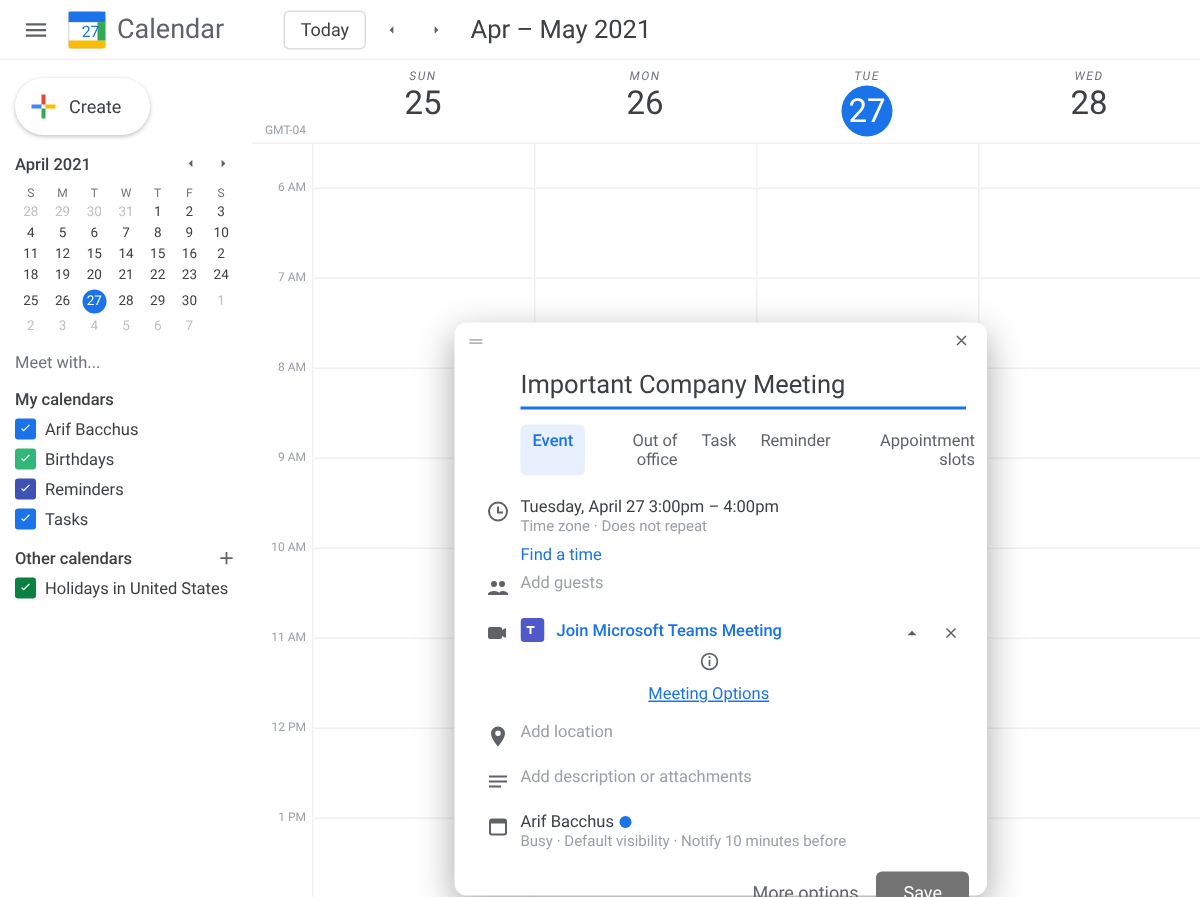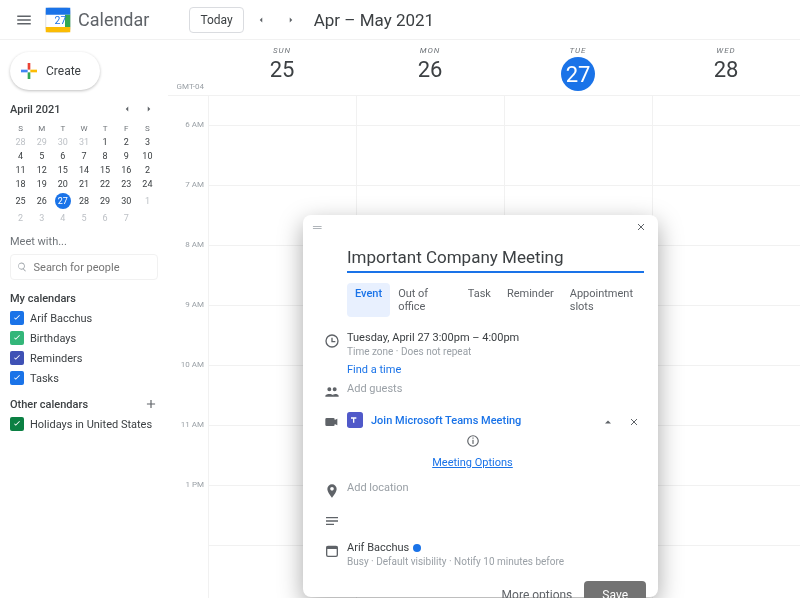--- a/index.html
+++ b/index.html
@@ -67,21 +67,21 @@
 .event-block { position:absolute; left:2px; right:2px; background:#1a73e8; border-radius:2px; color:#fff; font-size:10px; padding:2px 4px; line-height:1.2; cursor:pointer; }
 
 
 .modal { position:absolute; left:135px; top:175px; width:355px; height:382px; background:#fff; border-radius:8px; box-shadow:0 8px 24px rgba(0,0,0,.35); display:flex; flex-direction:column; }
 .modal-top { height:22px; display:flex; align-items:center; justify-content:space-between; padding:2px 6px 0 10px; }
 .drag-handle { color:#9aa0a6; font-size:12px; letter-spacing:2px; cursor:grab; }
 .close-x { width:22px; height:22px; display:flex; align-items:center; justify-content:center; cursor:pointer; border-radius:50%; }
 .close-x svg { width:12px; height:12px; fill:#5f6368; }
 .title-input { margin:6px 14px 0 44px; border:none; border-bottom:2px solid #1a73e8; font-size:17px; padding:4px 0; outline:none; width:calc(100% - 58px); color:#3c4043; }
 
-.tabs { display:flex; gap:0; margin:10px 0 0 44px; font-size:11px; }
+.tabs { display:flex; gap:0; margin:10px 0 0 44px; font-size:11px;text-align:right; }
 .tab { padding:4px 8px; color:#5f6368; cursor:pointer; border-radius:4px; }
 .tab.active { background:#e8f0fe; color:#1a73e8; font-weight:500; }
 
 .rows { margin-top:8px; font-size:11px; color:#5f6368; }
 .row { display:flex; align-items:flex-start; padding:6px 14px 6px 14px; }
 .icon-col { width:30px; display:flex; justify-content:center; padding-top:2px; }
 .icon-col svg { width:16px; height:16px; fill:#5f6368; }
 .row-body { flex:1; }
 .row-body .main-line { color:#3c4043; font-size:11px; }
 .row-body .sub-line { color:#9aa0a6; font-size:10px; margin-top:2px; }
@@ -229,26 +229,20 @@
               <td class="dim">5</td>
               <td class="dim">6</td>
               <td class="dim">7</td>
               <td></td>
             </tr>
           </tbody>
       </table>
     </div>
 
     <div class="meet">Meet with...</div>
-    <div class="search-people">
-      <svg viewBox="0 0 24 24">
-          <path d="M10 2a8 8 0 015.3 13.9l5 5-1.4 1.4-5-5A8 8 0 1110 2zm0 2a6 6 0 100 12 6 6 0 000-12z"></path>
-        </svg>
-      <input placeholder="Search for people" style="">
-    </div>
 
     <div class="sec-title">My calendars</div>
     <div id="cals">
         <div class="cal-item">
           <span class="cal-chk" style="background: rgb(26, 115, 232);">
             <svg viewBox="0 0 24 24">
               <path d="M9 16l-4-4 1.4-1.4L9 13.2l8.6-8.6L19 6z"></path>
             </svg>
           </span>
           <span>Arif Bacchus</span>
@@ -334,20 +328,23 @@
             <span class="hour-label">8 AM</span>
           </div>
           <div class="hour">
             <span class="hour-label">9 AM</span>
           </div>
           <div class="hour">
             <span class="hour-label">10 AM</span>
           </div>
           <div class="hour">
             <span class="hour-label">11 AM</span>
+          </div>
+          <div class="hour">
+            <span class="hour-label">12 PM</span>
           </div>
           <div class="hour">
             <span class="hour-label">1 PM</span>
           </div>
         </div>
       <div class="slots" id="slots">
           <div class="slotcol">
             <div class="line" style="height: 30px;"></div>
             <div class="line"></div>
             <div class="line"></div>
@@ -491,20 +488,23 @@
               <div class="main-line" style="color:#9aa0a6">Add location</div>
             </div>
         </div>
 
         <div class="row">
           <div class="icon-col">
               <svg viewBox="0 0 24 24">
                 <path d="M3 6h18v2H3zm0 5h18v2H3zm0 5h12v2H3z"></path>
               </svg>
             </div>
+          <div class="row-body">
+              <div class="main-line" style="color:#9aa0a6">Add description or attachments</div>
+            </div>
         </div>
 
         <div class="row">
           <div class="icon-col">
               <svg viewBox="0 0 24 24">
                 <rect x="4" y="5" width="16" height="15" rx="2" fill="none" stroke="#5f6368" stroke-width="2"></rect>
                 <rect x="4" y="5" width="16" height="4" fill="#5f6368"></rect>
               </svg>
             </div>
           <div class="row-body">

